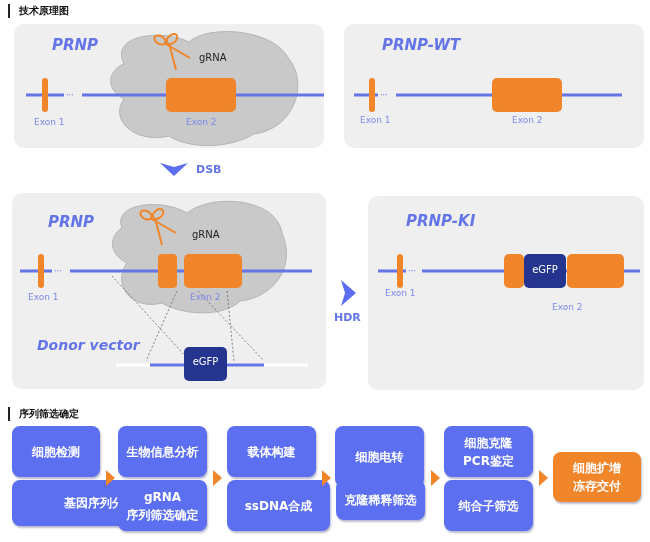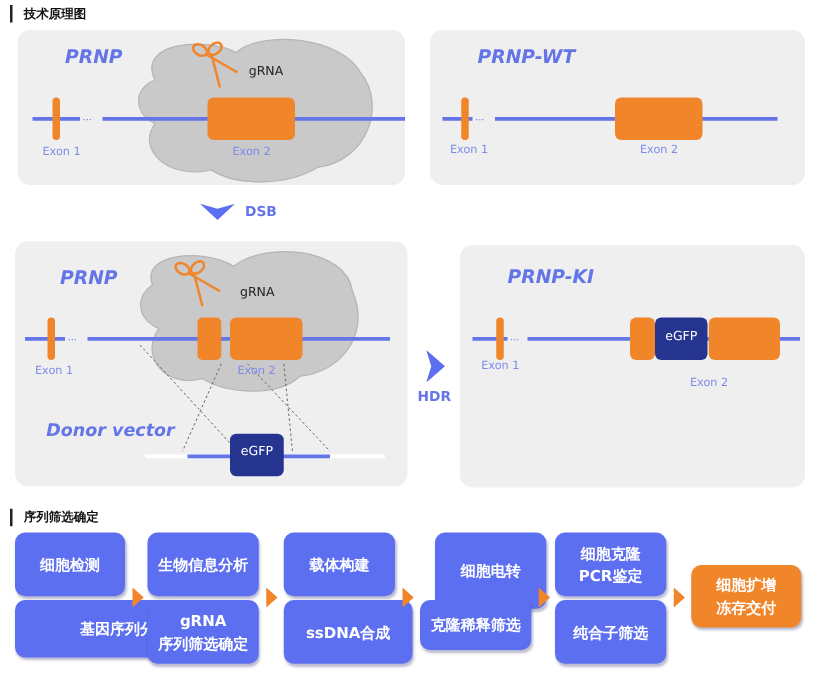--- a/index.html
+++ b/index.html
@@ -141,21 +141,21 @@
 <div class="chev" style="left:213px; top:470px;"></div>
 
 <div class="flow-box" style="left:227px; top:426px; width:89px; height:51px;">
     <span>载体构建</span>
   </div>
 <div class="flow-box" style="left:227px; top:480px; width:103px; height:51px;">
     <span>ssDNA合成</span>
   </div>
 <div class="chev" style="left:322px; top:470px;"></div>
 
-<div class="flow-box" style="left:348px; top:426px; width:89px; height:61px;">
+<div class="flow-box" style="left:335px; top:426px; width:89px; height:61px;">
     <span>细胞电转</span>
   </div>
 <div class="flow-box" style="left:336px; top:480px; width:89px; height:40px;">
     <span>克隆稀释筛选</span>
   </div>
 <div class="chev" style="left:431px; top:470px;"></div>
 
 <div class="flow-box" style="left:444px; top:426px; width:89px; height:51px; flex-direction:column;">
   <span>细胞克隆</span>
   <span>PCR鉴定</span>

